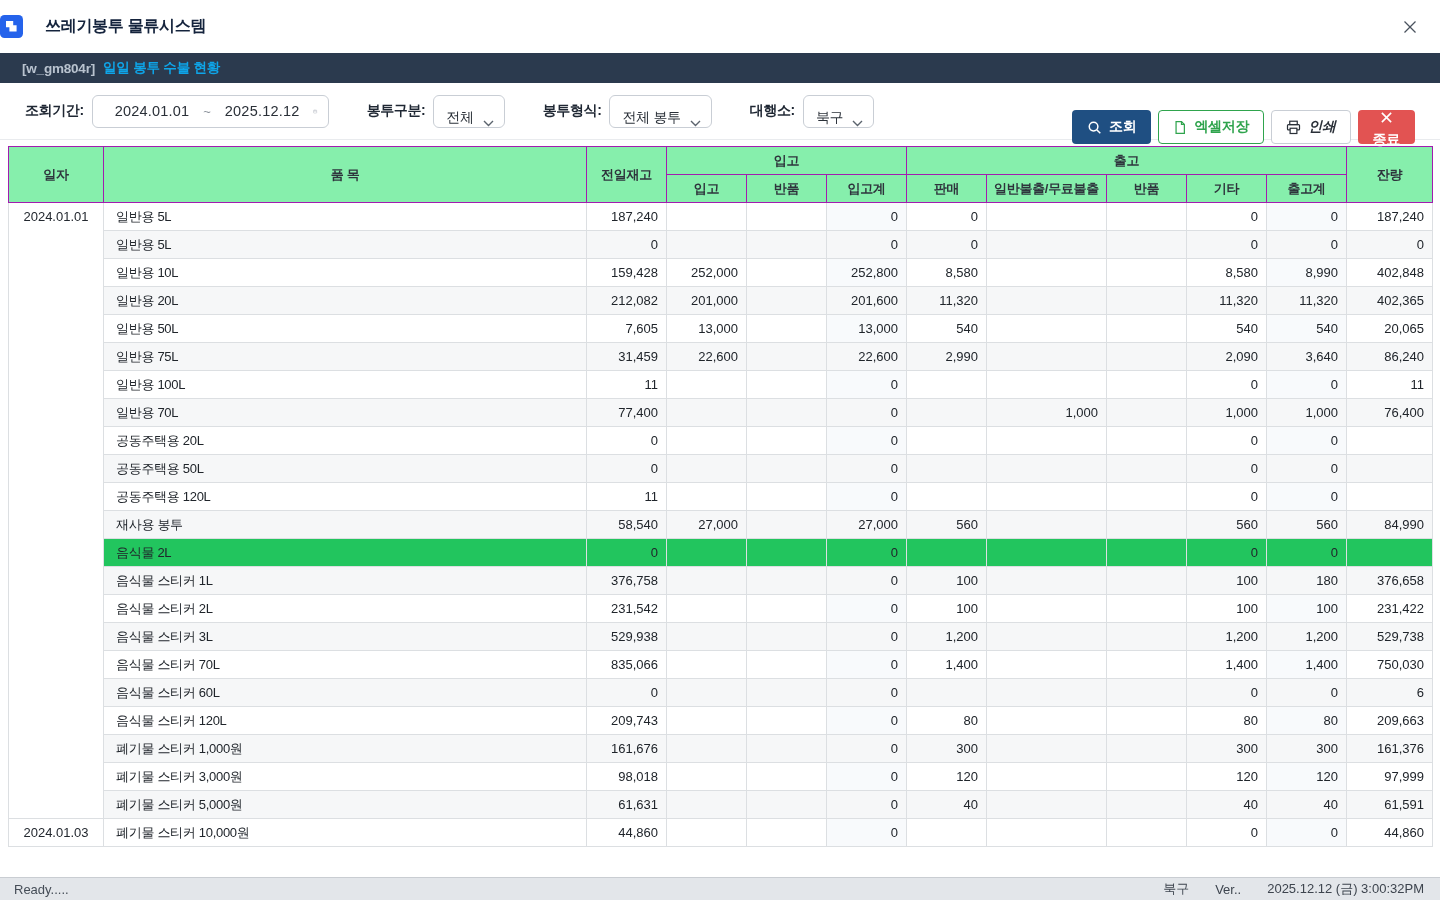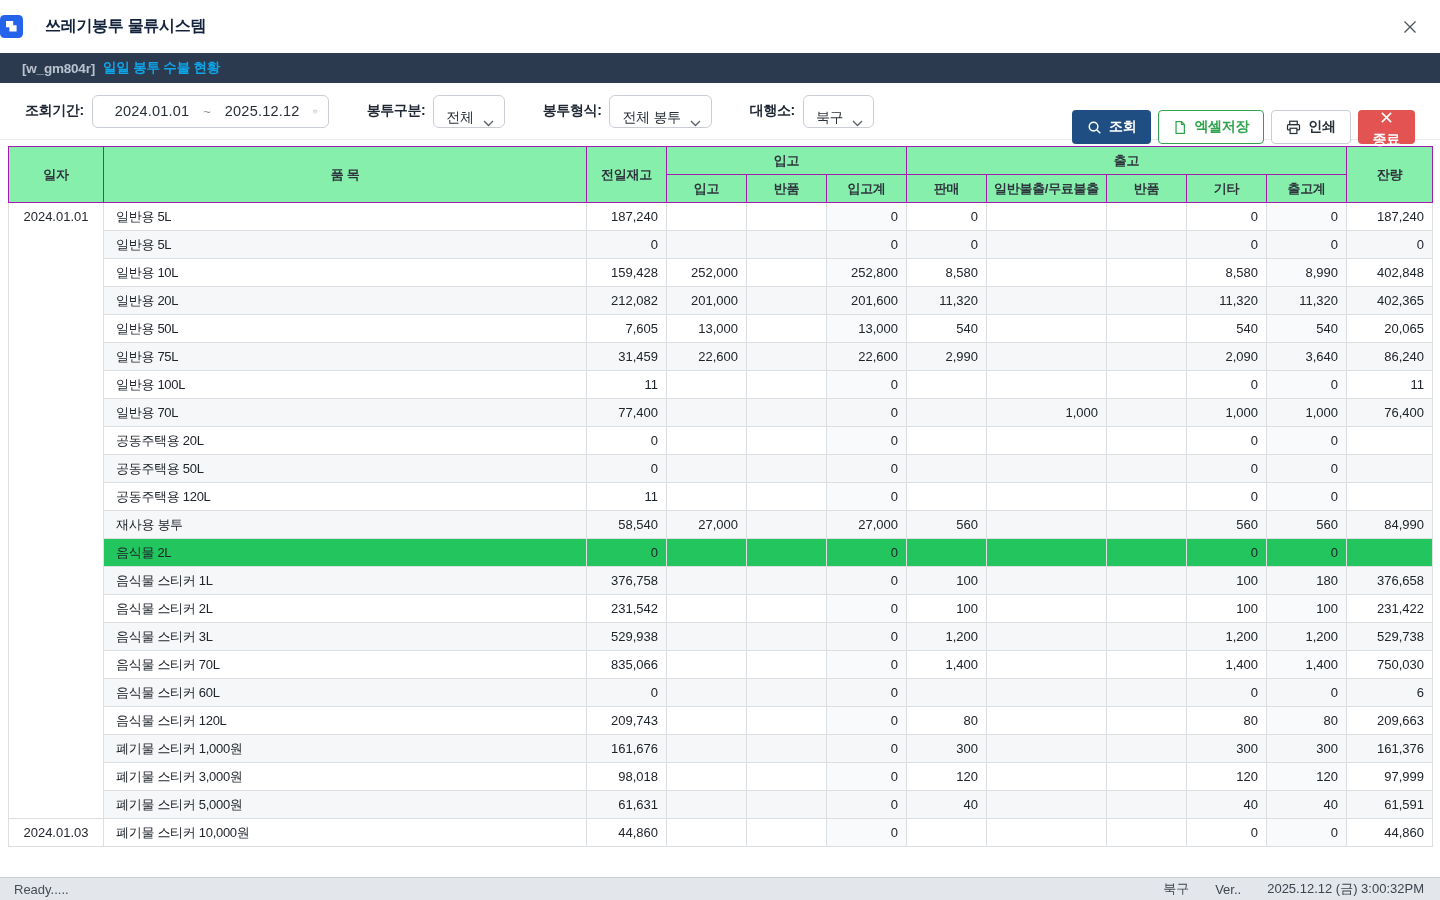--- a/index.html
+++ b/index.html
@@ -34,21 +34,21 @@
     display:flex; align-items:flex-end; padding:0 10px 0 12px; gap:9px; }
   .sel-val { font-size:14px; color:#2a3038; letter-spacing:-0.3px; white-space:nowrap; }
   .chev { width:11px; height:7px; color:#5b636d; }
   .gap-lg { margin-left:38px;text-align:right; }
   .btns { margin-left:auto; display:flex; gap:7px; }
   .btn { height:34px; border-radius:4px; display:flex; align-items:center; gap:7px;
     padding:0 14px; font-size:14px; font-weight:600; letter-spacing:-0.3px; border:1px solid transparent; cursor:default; white-space:nowrap;margin-top:32px; }
   .btn svg { flex:none; }
   .btn-search { background:#1f4f82; color:#fff; }
   .btn-excel  { background:#fff; color:#2fa44d; border-color:#2fa44d; }
-  .btn-print  { background:#fff; color:#2a3038; border-color:#c9ced5; }
+  .btn-print  { background:#fff; color:#2a3038; border-color:#c9ced5;font-style:italic; }
   .btn-quit   { background:#e25352; color:#fff;flex-direction:column; }
 
   
   .table-area { height:737px; background:#fff; }
   table.grid { table-layout:fixed; border-collapse:collapse; width:1424px; margin:6px 8px 0 8px;
     border:1px solid #a6abb2; }
   .grid th { background:#86efac; border:1px solid #a21caf; font-size:13px; font-weight:700;
     color:#2e343c; height:28px; letter-spacing:-0.3px; padding:0 4px; }
   .grid td { border:1px solid #dcdfe2; font-size:13px; color:#20252b; height:28px;
     padding:0 8px; background:#fff; white-space:nowrap; overflow:hidden; }

